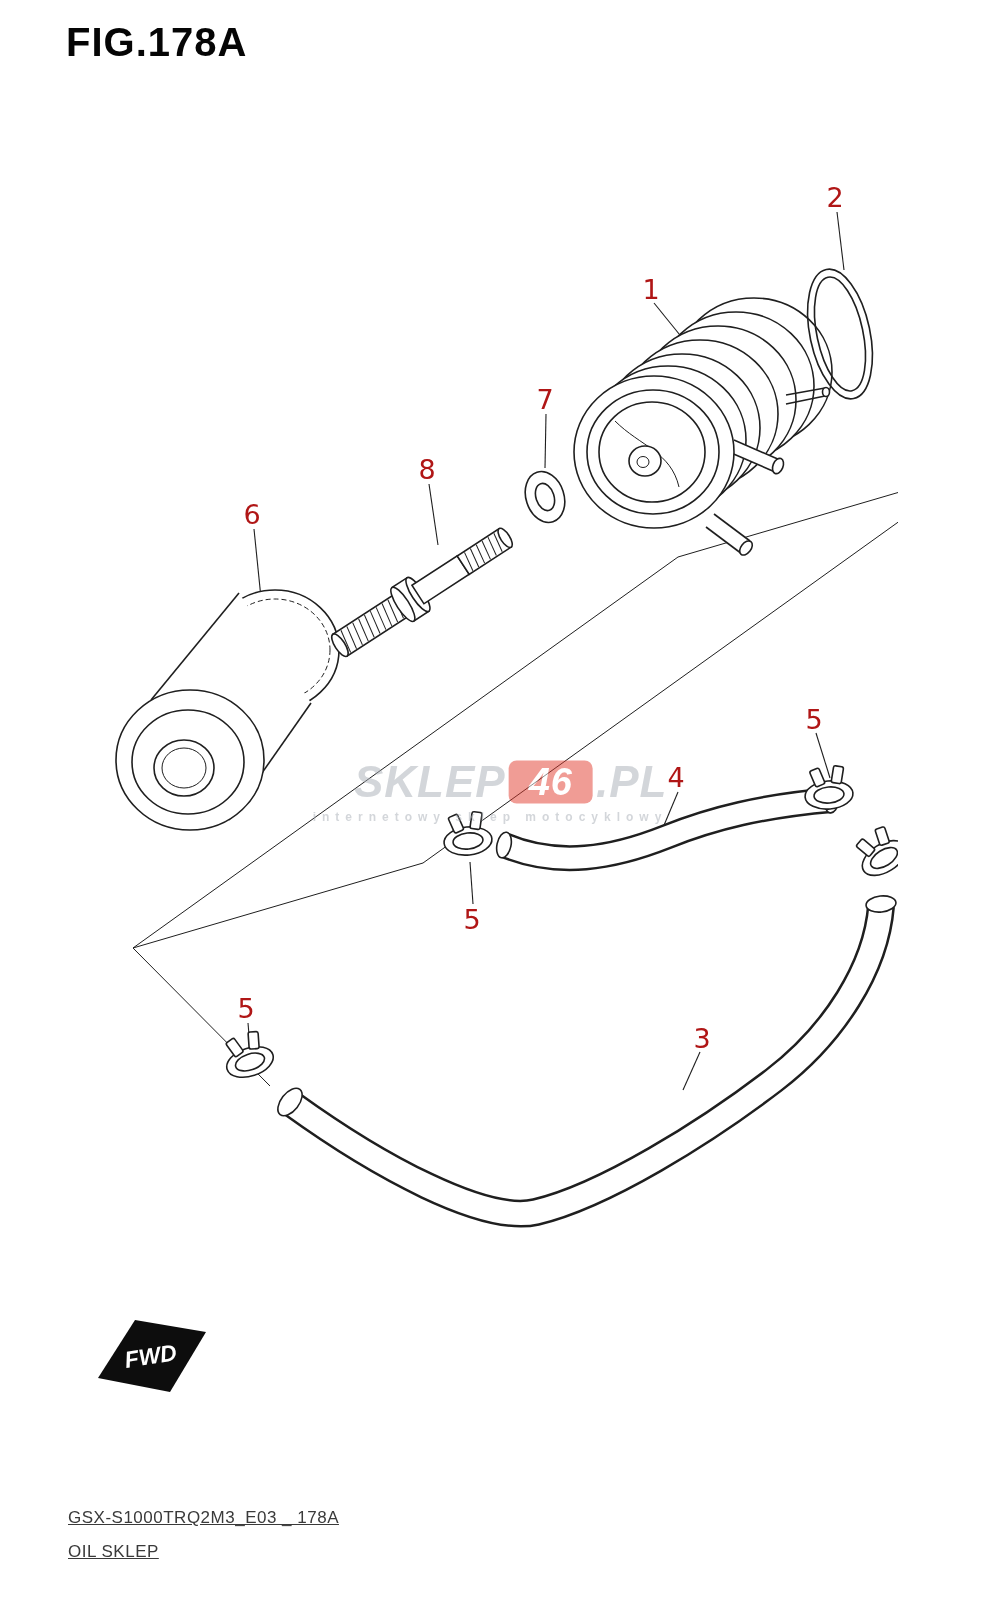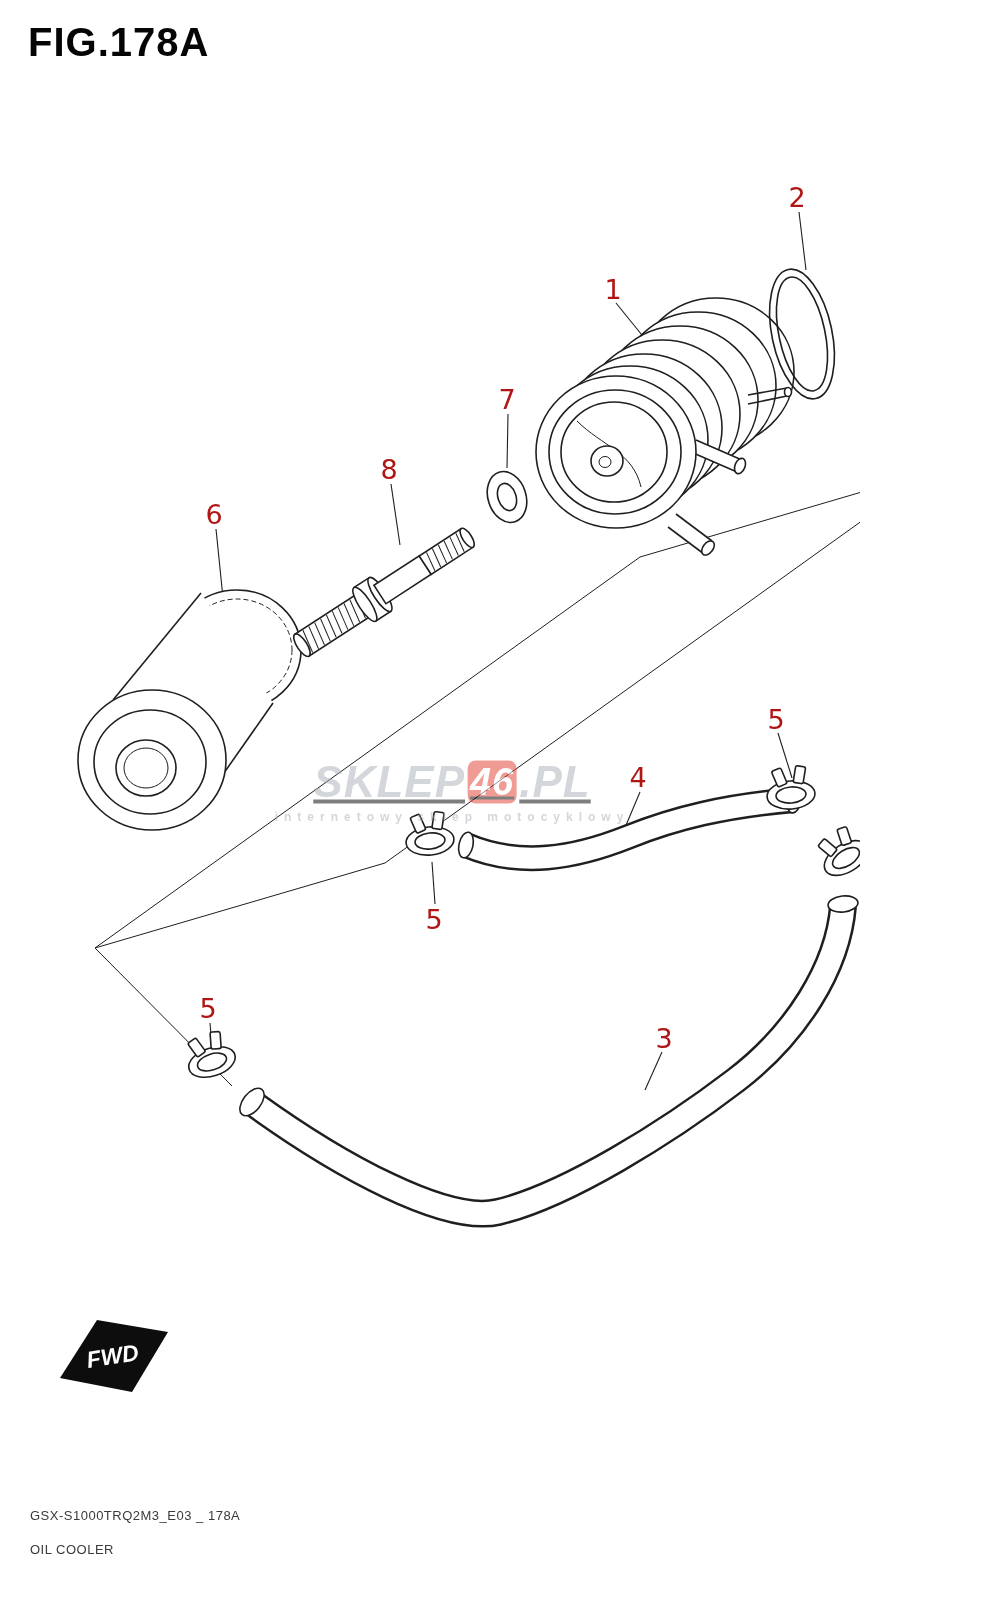--- a/index.html
+++ b/index.html
@@ -3,20 +3,21 @@
 <meta charset="utf-8">
 <style>
   html, body { margin: 0; padding: 0; background: #ffffff; }
   .canvas {
     position: relative;
     width: 860px;
     height: 1600px;
     background: #ffffff;
     overflow: hidden;
     font-family: "Liberation Sans", sans-serif;
+    margin-left: 38px;
   }
   .page-title {
     position: absolute;
     left: 28px;
     top: 20px;
     font-size: 40px;
     font-weight: bold;
     color: #050505;
     letter-spacing: 1px;
   }
@@ -46,55 +47,55 @@
     left: 452px;
     top: 790px;
     transform: translate(-50%, -50%);
     opacity: 0.5;
     text-align: center;
     white-space: nowrap;
   }
   .wm-line1 {
     display: flex;
     align-items: center;
-    justify-content: center;
+    justify-content: flex-end;
     font-weight: bold;
     font-style: italic;
     font-size: 44px;
     letter-spacing: 1px;
-    text-decoration: underline;
   }
   .wm-gray { color: var(--watermark_gray, #a8aeb6); }
   .wm-red  { color: var(--watermark_red, #e23b2e); }
   .wm-badge {
     display: inline-block;
     background: var(--watermark_red, #e23b2e);
     color: #ffffff;
     border-radius: 8px;
-    padding: 0 2px;
+    padding: 0 20px;
     margin: 0 3px;
     font-size: 38px;
     font-style: italic;
     font-weight: bold;
   }
   .wm-sub {
     margin-top: 3px;
     font-size: 12px;
     font-weight: bold;
     letter-spacing: 6px;
     color: var(--watermark_gray, #a8aeb6);
     text-align: right;
   }
 
   .footer-code, .footer-caption {
     position: absolute;
     left: 30px;
-    font-size: 13px;
+    font-size: 17px;
     color: var(--footer_text, #3a3a3a);
     letter-spacing: 0.5px;
+    text-decoration: underline;
   }
   .footer-code { top: 1508px; }
   .footer-caption { top: 1542px; }
 </style>
 </head>
 <body>
 
 <div class="canvas">
 
   <div class="page-title">FIG.178A</div>
@@ -258,15 +259,15 @@
   <div class="watermark">
     <div class="wm-line1">
       <span class="wm-gray">SKLEP</span>
         <span class="wm-badge">46</span>
         <span class="wm-gray">.PL</span>
     </div>
     <div class="wm-sub">internetowy sklep motocyklowy</div>
   </div>
 
   <div class="footer-code">GSX-S1000TRQ2M3_E03 _ 178A</div>
-  <div class="footer-caption">OIL COOLER</div>
+  <div class="footer-caption">OIL SKLEP</div>
 
 </div>
 
 </body></html>

